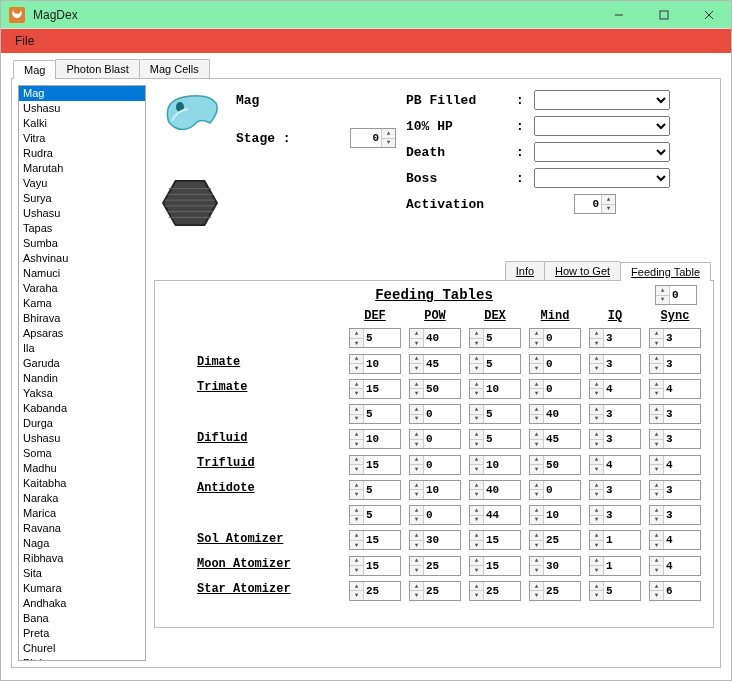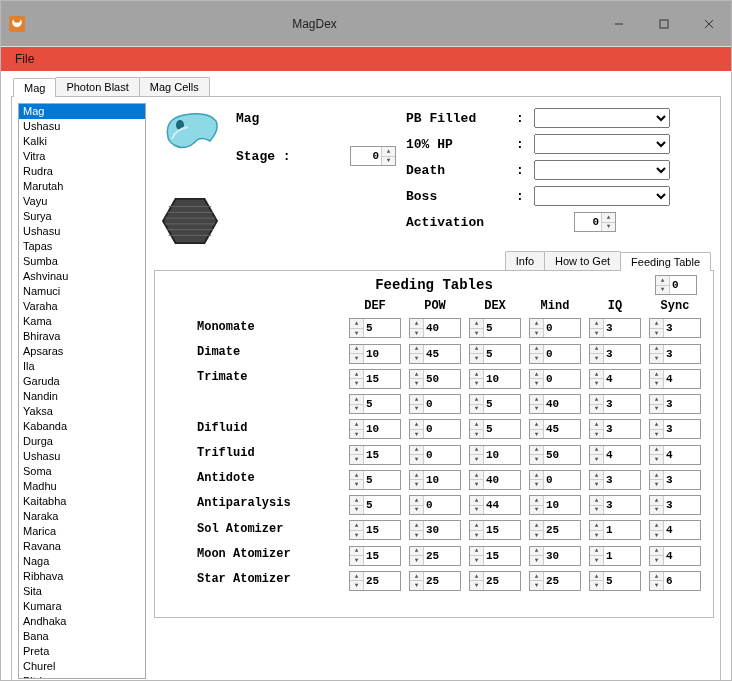--- a/index.html
+++ b/index.html
@@ -7,26 +7,25 @@
     margin: 0;
     font-family: "Segoe UI", Tahoma, sans-serif;
     font-size: 12px;
     background: #fff;
     width: 732px;
     height: 681px;
     border: 1px solid #b8b8b8;
     overflow: hidden;
   }
   .titlebar {
-    height: 46px;
-    background: #a3a3a3;
+    height: 28px;
+    background: #86efac;
     display: flex;
     align-items: center;
     border-bottom: 1px solid #ddd;
-    text-align: center;
   }
   .titlebar .app-icon {
     width: 16px; height: 16px;
     margin: 0 8px;
     background: #e08030;
     display: flex; align-items: center; justify-content: center;
     border-radius: 2px;
   }
   .titlebar .app-icon svg { width: 12px; height: 12px; }
   .titlebar .title { flex: 1; font-size: 12px; color: #222; }
@@ -171,21 +170,22 @@
     height: 22px;
   }
   .propscol .plabel { width: 110px; }
   .propscol .colon { width: 18px; }
   .propscol select {
     width: 136px;
     font-size: 11px;
     height: 20px;
   }
   .lower {
-    margin-top: 4px;
+    margin-top: 32px;
+    text-decoration: underline;
   }
   .subtabstrip {
     display: flex;
     justify-content: flex-end;
     margin-right: 4px;
   }
   .subpanel {
     border: 1px solid #bbb;
     padding: 6px 8px;
     height: 348px;
@@ -408,21 +408,20 @@
               <div class="hrow">
                 <span class="rlabel"></span>
                 <span class="hcol">DEF</span>
                 <span class="hcol">POW</span>
                 <span class="hcol">DEX</span>
                 <span class="hcol">Mind</span>
                 <span class="hcol">IQ</span>
                 <span class="hcol">Sync</span>
               </div>
               <div class="drow">
-                <span class="rlabel">Monomate</span>
                 <span class="dcol"><span class="spin">
                     <span class="updn" style="border-left:none;border-right:1px solid #ccc">
                       <div>▲</div>
                       <div>▼</div>
                     </span>
                     <input value="5" style="">
                   </span></span>
                 <span class="dcol"><span class="spin">
                     <span class="updn" style="border-left:none;border-right:1px solid #ccc">
                       <div>▲</div>
@@ -722,21 +721,20 @@
                   </span></span>
                 <span class="dcol"><span class="spin">
                     <span class="updn" style="border-left:none;border-right:1px solid #ccc">
                       <div>▲</div>
                       <div>▼</div>
                     </span>
                     <input value="3" style="">
                   </span></span>
               </div>
               <div class="drow">
-                <span class="rlabel">Antiparalysis</span>
                 <span class="dcol"><span class="spin">
                     <span class="updn" style="border-left:none;border-right:1px solid #ccc">
                       <div>▲</div>
                       <div>▼</div>
                     </span>
                     <input value="5" style="">
                   </span></span>
                 <span class="dcol"><span class="spin">
                     <span class="updn" style="border-left:none;border-right:1px solid #ccc">
                       <div>▲</div>

